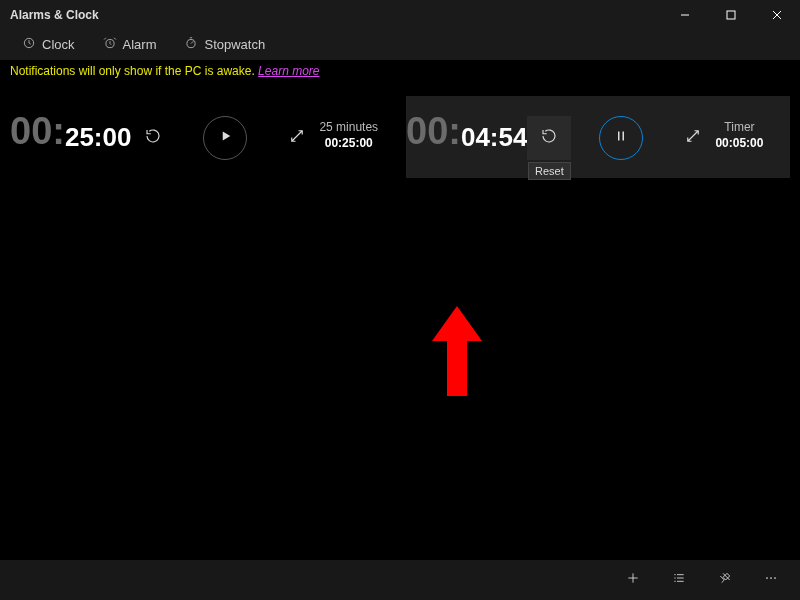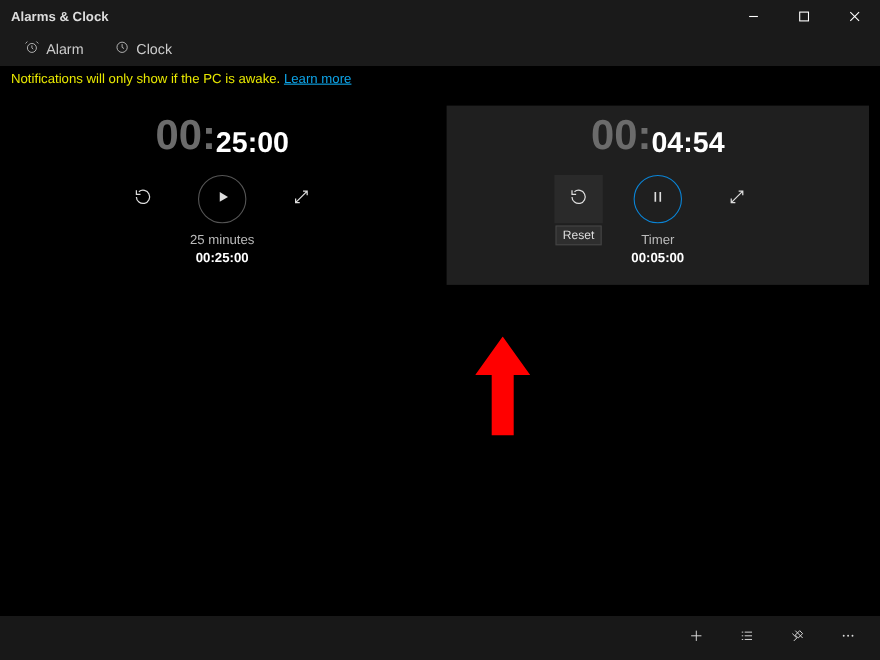--- a/index.html
+++ b/index.html
@@ -12,25 +12,25 @@
   .win-btn { width: 46px; height: 30px; display: flex; align-items: center; justify-content: center; color: #fff; }
   .win-btn svg { width: 10px; height: 10px; stroke: #fff; stroke-width: 1; fill: none; }
 
   .tabs { height: 30px; background: #1a1a1a; display: flex; align-items: center; padding-left: 8px; gap: 0; }
   .tab { display: flex; align-items: center; gap: 6px; padding: 0 14px; height: 30px; color: #ccc; font-size: 13px; cursor: pointer; border-bottom: 2px solid transparent; }
   .tab.active { color: #fff; border-bottom: 2px solid #0a84d6; }
   .tab svg { width: 14px; height: 14px; stroke: #ccc; fill: none; stroke-width: 1.3; }
   .tab.active svg { stroke: #fff; }
 
   .notice { background: #000; color: #e8e800; font-size: 12px; padding: 4px 10px 8px 10px; }
-  .notice a { color: #0ea5e9; text-decoration: underline; }
+  .notice a { color: #d946ef; text-decoration: underline; font-style: italic; }
 
   .content { flex: 1; background: #000; position: relative; display: flex; gap: 12px; padding: 10px 10px 0 10px; align-items: flex-start; }
 
-  .card { flex: 1; display: flex; flex-direction: column; align-items: center; padding-top: 6px; padding-bottom: 18px; }
+  .card { flex: 1; display: flex; flex-direction: row; align-items: center; padding-top: 6px; padding-bottom: 18px; }
   .card.selected { background: #1f1f1f; }
 
   .time-row { display:flex; align-items:flex-end; justify-content:center; }
   .time-dim { color: #6b6b6b; font-size: 38px; font-weight: 600; letter-spacing: 0; }
   .time-main { color: #fff; font-size: 26px; font-weight: 700; letter-spacing: 0; }
 
   .controls-row { display: flex; align-items: center; gap: 28px; margin-top: 14px; }
   .ctrl-btn { width: 44px; height: 44px; display: flex; align-items: center; justify-content: center; border-radius: 50%; cursor: pointer; position:relative; flex-direction:column;}
   .ctrl-btn.ring { border: 1.5px solid #555; }
   .ctrl-btn.blue-ring { border: 1.5px solid #0a84d6; }
@@ -72,31 +72,38 @@
         <svg viewBox="0 0 10 10">
             <path d="M1 1 L9 9 M9 1 L1 9"></path>
           </svg>
       </div>
     </div>
   </div>
 
   <div class="tabs">
     <div class="tab">
       <span><svg viewBox="0 0 24 24">
+            <circle cx="12" cy="12" r="8"></circle>
+            <path d="M12 7v5l3 2"></path>
+          </svg></span>
+      <span>Clock</span>
+    </div>
+    <div class="tab">
+      <span><svg viewBox="0 0 24 24">
             <circle cx="12" cy="13" r="7"></circle>
             <path d="M12 9v4l2 2 M5 3 L2 6 M19 3 L22 6"></path>
           </svg></span>
       <span>Alarm</span>
     </div>
     <div class="tab">
       <span><svg viewBox="0 0 24 24">
-            <circle cx="12" cy="12" r="8"></circle>
-            <path d="M12 7v5l3 2"></path>
-          </svg></span>
-      <span>Clock</span>
+            <circle cx="12" cy="13" r="7"></circle>
+            <path d="M12 13l4-4 M10 3h4"></path>
+          </svg></span>
+      <span>Stopwatch</span>
     </div>
   </div>
 
   <div class="notice">
     <span>Notifications will only show if the PC is awake. </span><a href="#">Learn more</a>
   </div>
 
   <div class="content">
 
     <div class="card">

